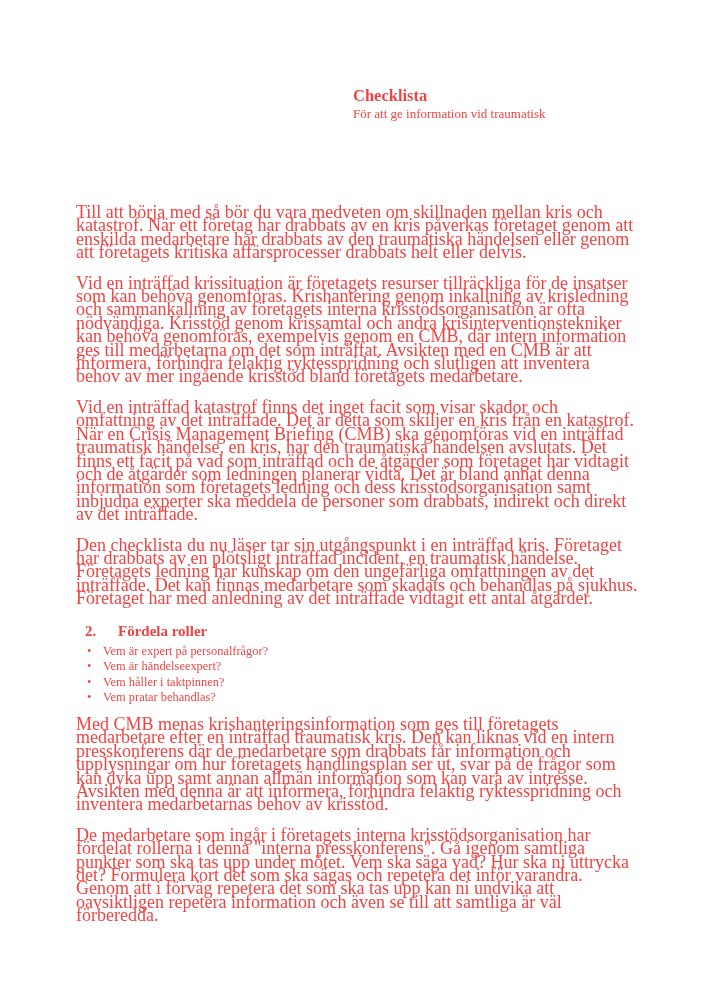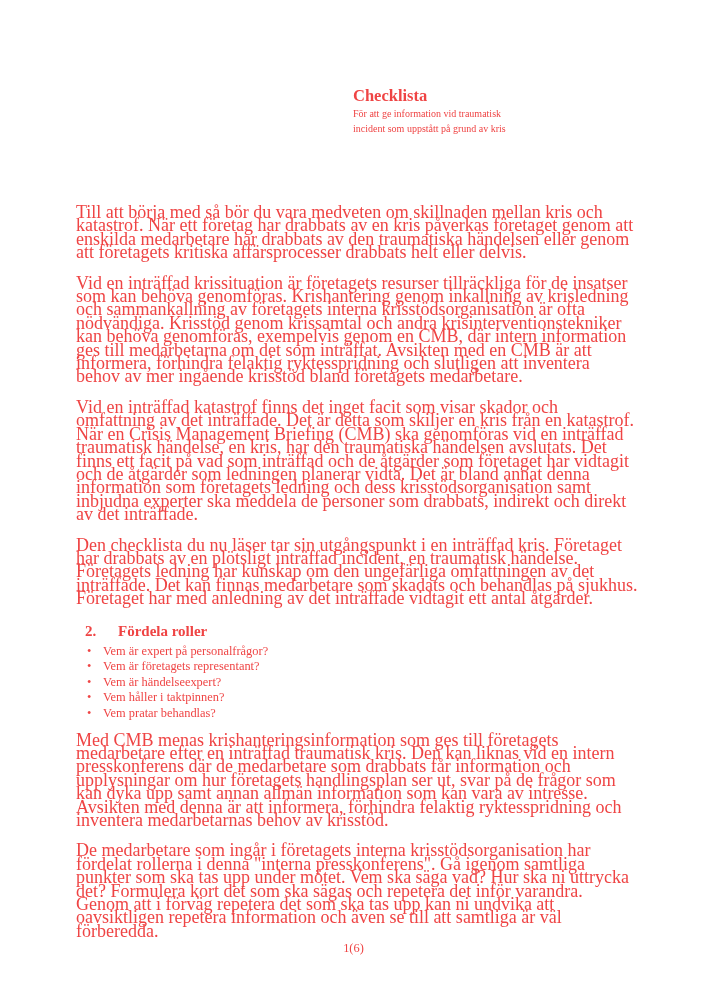--- a/index.html
+++ b/index.html
@@ -18,21 +18,21 @@
     top: 86px;
     width: 330px;
   }
   .doc-title {
     font-size: 16.5px;
     font-weight: bold;
     line-height: 20px;
     margin: 0;
   }
   .doc-subtitle-line {
-    font-size: 10px;
+    font-size: 13px;
     line-height: 15px;
   }
   .content {
     position: absolute;
     left: 76px;
     top: 206px;
     width: 562px;
   }
   .section-heading {
     font-size: 15px;
@@ -81,59 +81,52 @@
   }
 </style>
 </head>
 <body>
 
 <div class="page">
 
   <div class="header-block">
     <div class="doc-title">Checklista</div>
     <div class="doc-subtitle-line">För att ge information vid traumatisk</div>
-    <div class="doc-subtitle-line">incident som uppstått på grund av kris</div>
   </div>
 
   <div class="content">
 
     <div class="section">
       <p class="para">Till att börja med så bör du vara medveten om skillnaden mellan kris och katastrof. När ett företag har drabbats av en kris påverkas företaget genom att enskilda medarbetare har drabbats av den traumatiska händelsen eller genom att företagets kritiska affärsprocesser drabbats helt eller delvis.</p>
       <p class="para">Vid en inträffad krissituation är företagets resurser tillräckliga för de insatser som kan behöva genomföras. Krishantering genom inkallning av krisledning och sammankallning av företagets interna krisstödsorganisation är ofta nödvändiga. Krisstöd genom krissamtal och andra krisinterventionstekniker kan behöva genomföras, exempelvis genom en CMB, där intern information ges till medarbetarna om det som inträffat. Avsikten med en CMB är att informera, förhindra felaktig ryktesspridning och slutligen att inventera behov av mer ingående krisstöd bland företagets medarbetare.</p>
       <p class="para">Vid en inträffad katastrof finns det inget facit som visar skador och omfattning av det inträffade. Det är detta som skiljer en kris från en katastrof. När en Crisis Management Briefing (CMB) ska genomföras vid en inträffad traumatisk händelse, en kris, har den traumatiska händelsen avslutats. Det finns ett facit på vad som inträffad och de åtgärder som företaget har vidtagit och de åtgärder som ledningen planerar vidta. Det är bland annat denna information som företagets ledning och dess krisstödsorganisation samt inbjudna experter ska meddela de personer som drabbats, indirekt och direkt av det inträffade.</p>
       <p class="para">Den checklista du nu läser tar sin utgångspunkt i en inträffad kris. Företaget har drabbats av en plötsligt inträffad incident, en traumatisk händelse. Företagets ledning har kunskap om den ungefärliga omfattningen av det inträffade. Det kan finnas medarbetare som skadats och behandlas på sjukhus. Företaget har med anledning av det inträffade vidtagit ett antal åtgärder.</p>
     </div>
 
     <div class="section">
       <div class="section-heading">
         <span class="num">2.</span><span>Fördela roller</span>
       </div>
       <ul class="bullet-list">
         <li class="bullet-item">
             <span>Vem är expert på personalfrågor?</span>
           </li>
         <li class="bullet-item">
-            <span>Vem är företagets representant?</span>
-          </li>
-        <li class="bullet-item">
             <span>Vem är händelseexpert?</span>
           </li>
         <li class="bullet-item">
             <span>Vem håller i taktpinnen?</span>
           </li>
         <li class="bullet-item">
             <span>Vem pratar behandlas?</span>
           </li>
       </ul>
     </div>
 
     <div class="section">
       <p class="para">Med CMB menas krishanteringsinformation som ges till företagets medarbetare efter en inträffad traumatisk kris. Den kan liknas vid en intern presskonferens där de medarbetare som drabbats får information och upplysningar om hur företagets handlingsplan ser ut, svar på de frågor som kan dyka upp samt annan allmän information som kan vara av intresse. Avsikten med denna är att informera, förhindra felaktig ryktesspridning och inventera medarbetarnas behov av krisstöd.</p>
       <p class="para">De medarbetare som ingår i företagets interna krisstödsorganisation har fördelat rollerna i denna "interna presskonferens". Gå igenom samtliga punkter som ska tas upp under mötet. Vem ska säga vad? Hur ska ni uttrycka det? Formulera kort det som ska sägas och repetera det inför varandra. Genom att i förväg repetera det som ska tas upp kan ni undvika att oavsiktligen repetera information och även se till att samtliga är väl förberedda.</p>
     </div>
 
   </div>
 
-  <div class="footer">
-    <span>1(6)</span>
-  </div>
 
 </div>
 
 </body></html>

